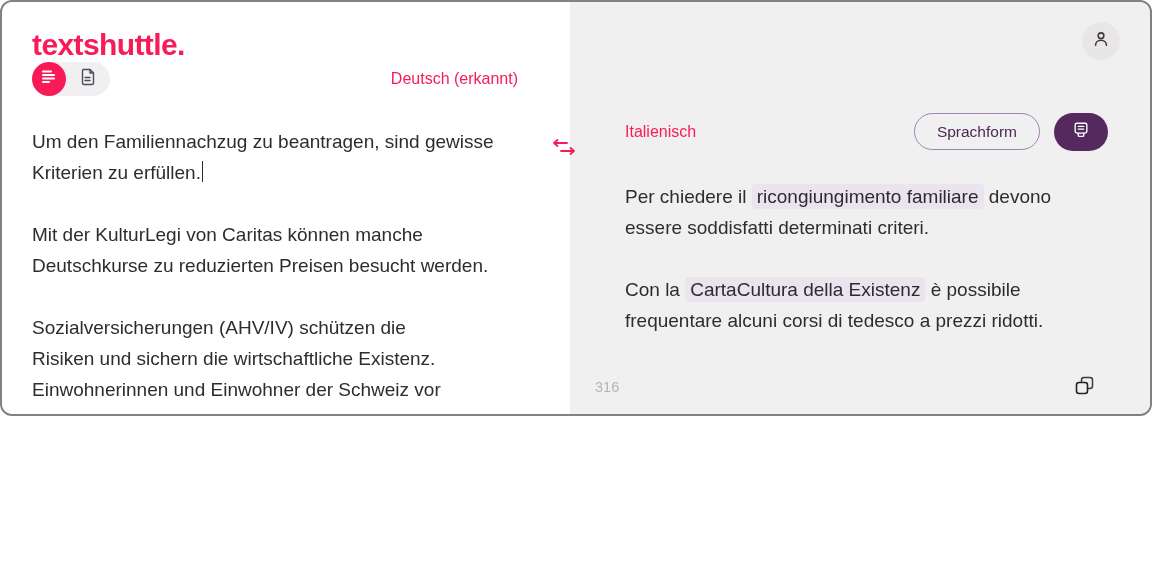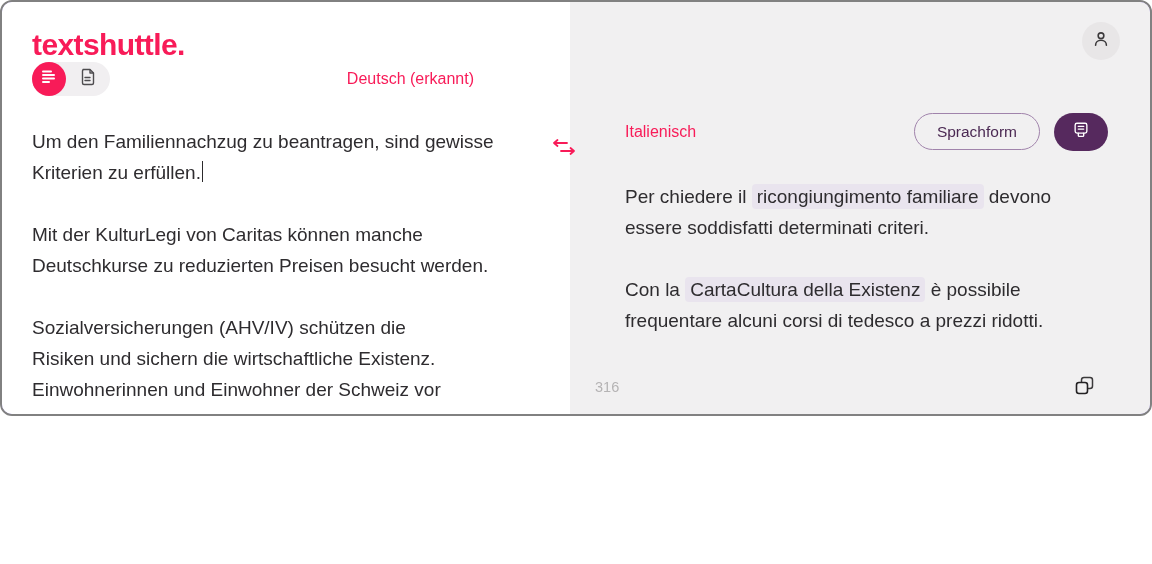--- a/index.html
+++ b/index.html
@@ -15,21 +15,21 @@
 
   
   .header-l { height:122px; padding:26px 0 0 30px; box-sizing:border-box; }
   .logo { font-size:30px; font-weight:700; letter-spacing:-0.6px; color:#f81b58; }
   .header-r { height:122px; box-sizing:border-box; display:flex; justify-content:flex-end; padding:20px 30px 0 0; }
   .avatar { width:38px; height:38px; border-radius:50%; background:#e8e6e7;
             display:flex; align-items:center; justify-content:center; cursor:pointer; }
 
   
   .toolbar { height:44px; display:flex; align-items:center; box-sizing:border-box; }
-  .toolbar-l { justify-content:space-between; padding:0 96px 0 30px; }
+  .toolbar-l { justify-content:space-between; padding:0 52px 0 30px; }
   .toolbar-r { padding:0 42px 0 55px; }
   .lang-label { font-size:16px; color:#f81b58; cursor:pointer; white-space:nowrap; }
   .toolbar-r .lang-label { margin-right:auto; }
 
   .mode-toggle { width:78px; height:34px; background:#f1eff1; border-radius:17px;
                  display:flex; align-items:center; }
   .mode-text-btn { width:34px; height:34px; border-radius:50%; background:#f81b58;
                    display:flex; align-items:center; justify-content:center; cursor:pointer; }
   .mode-doc-btn { flex:1; display:flex; align-items:center; justify-content:center; cursor:pointer; }
 

